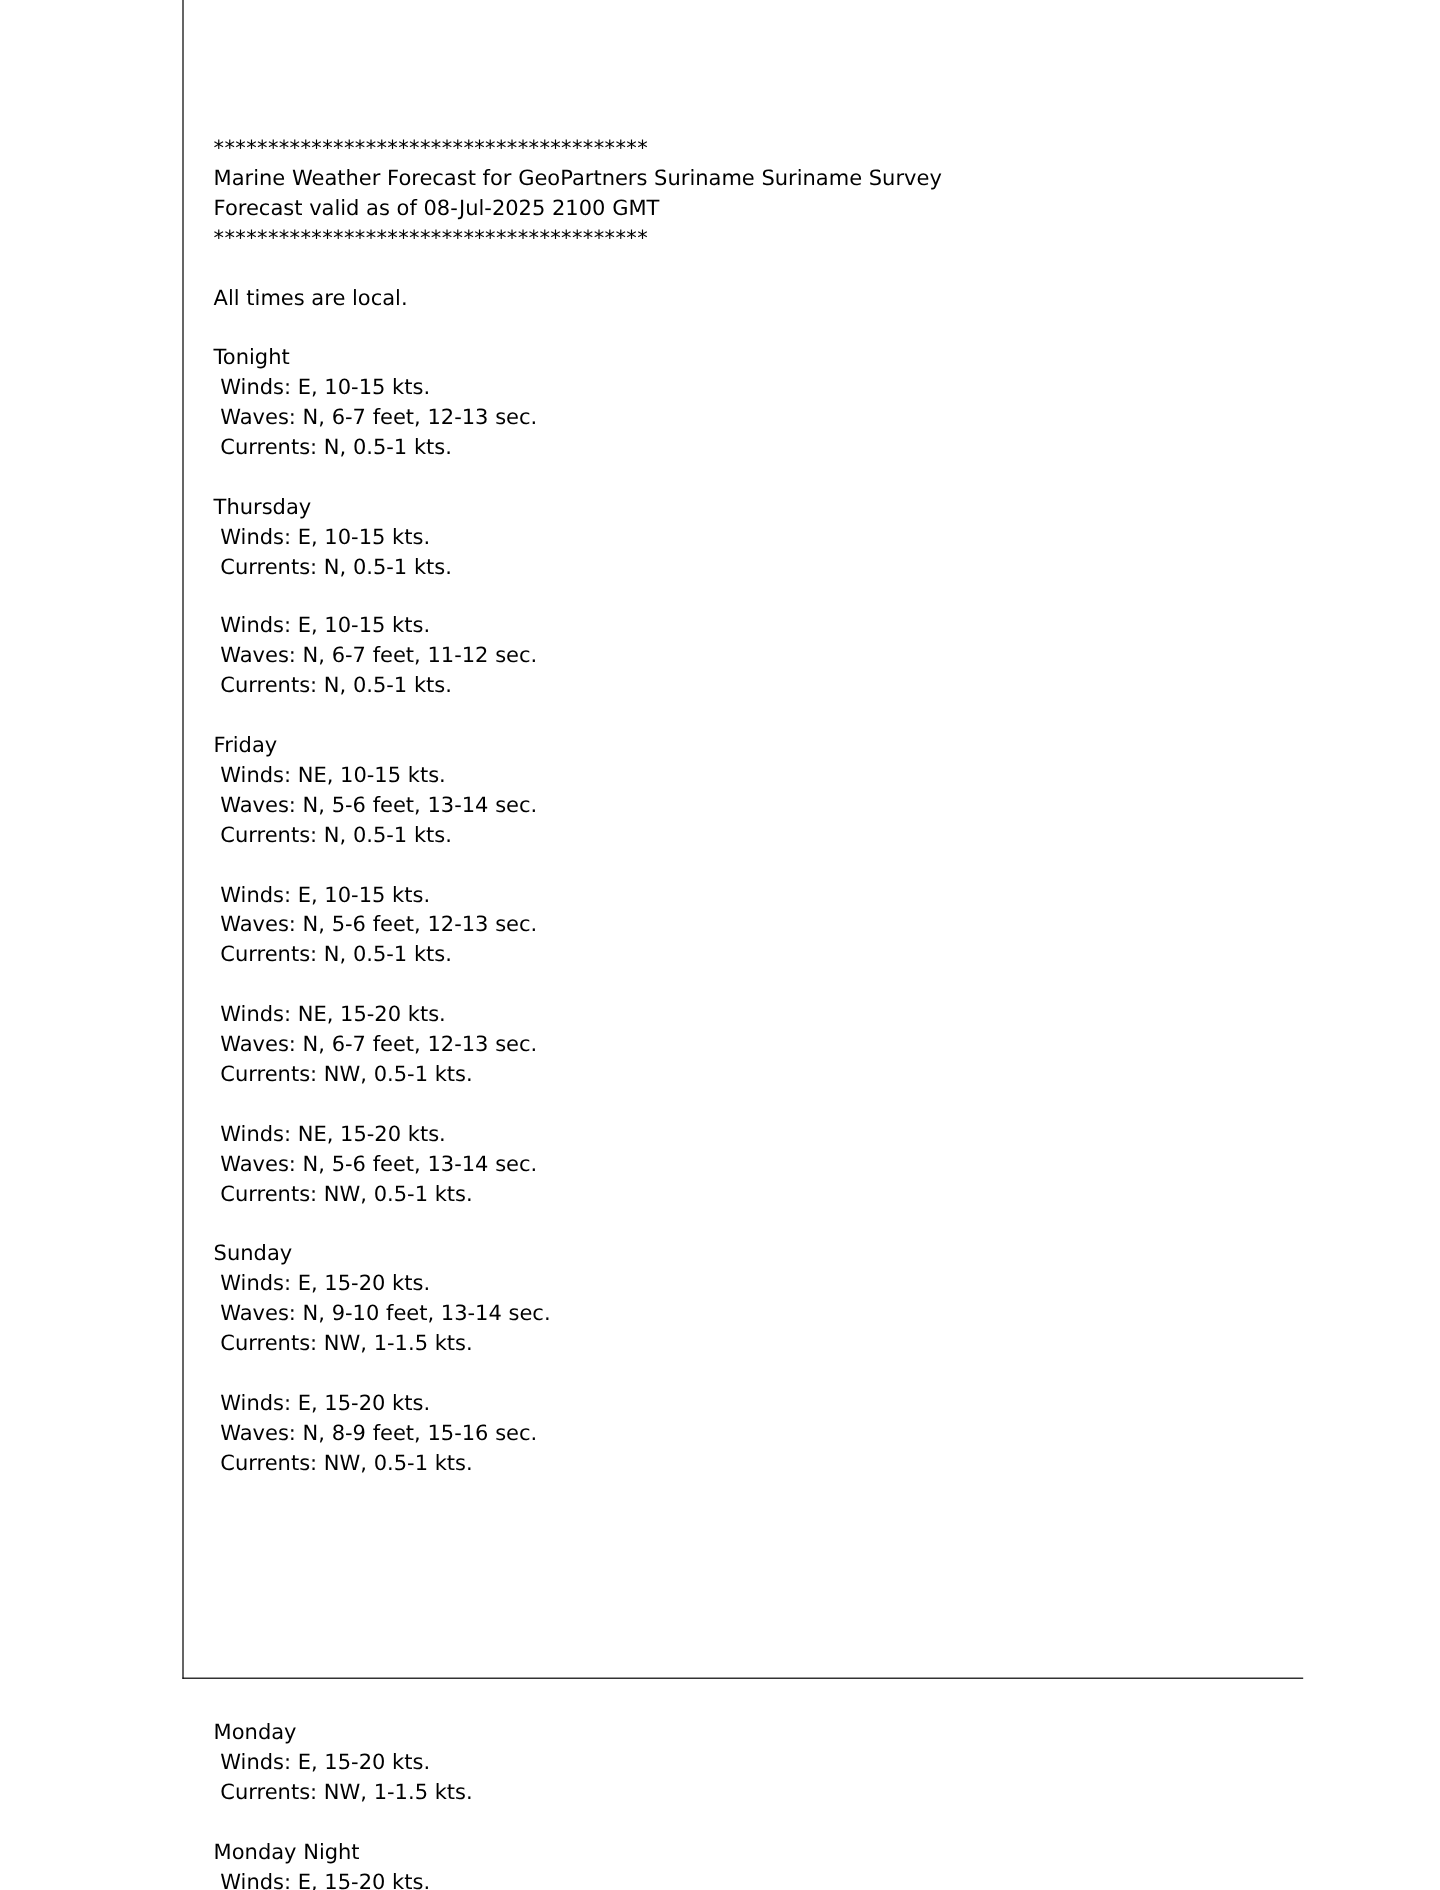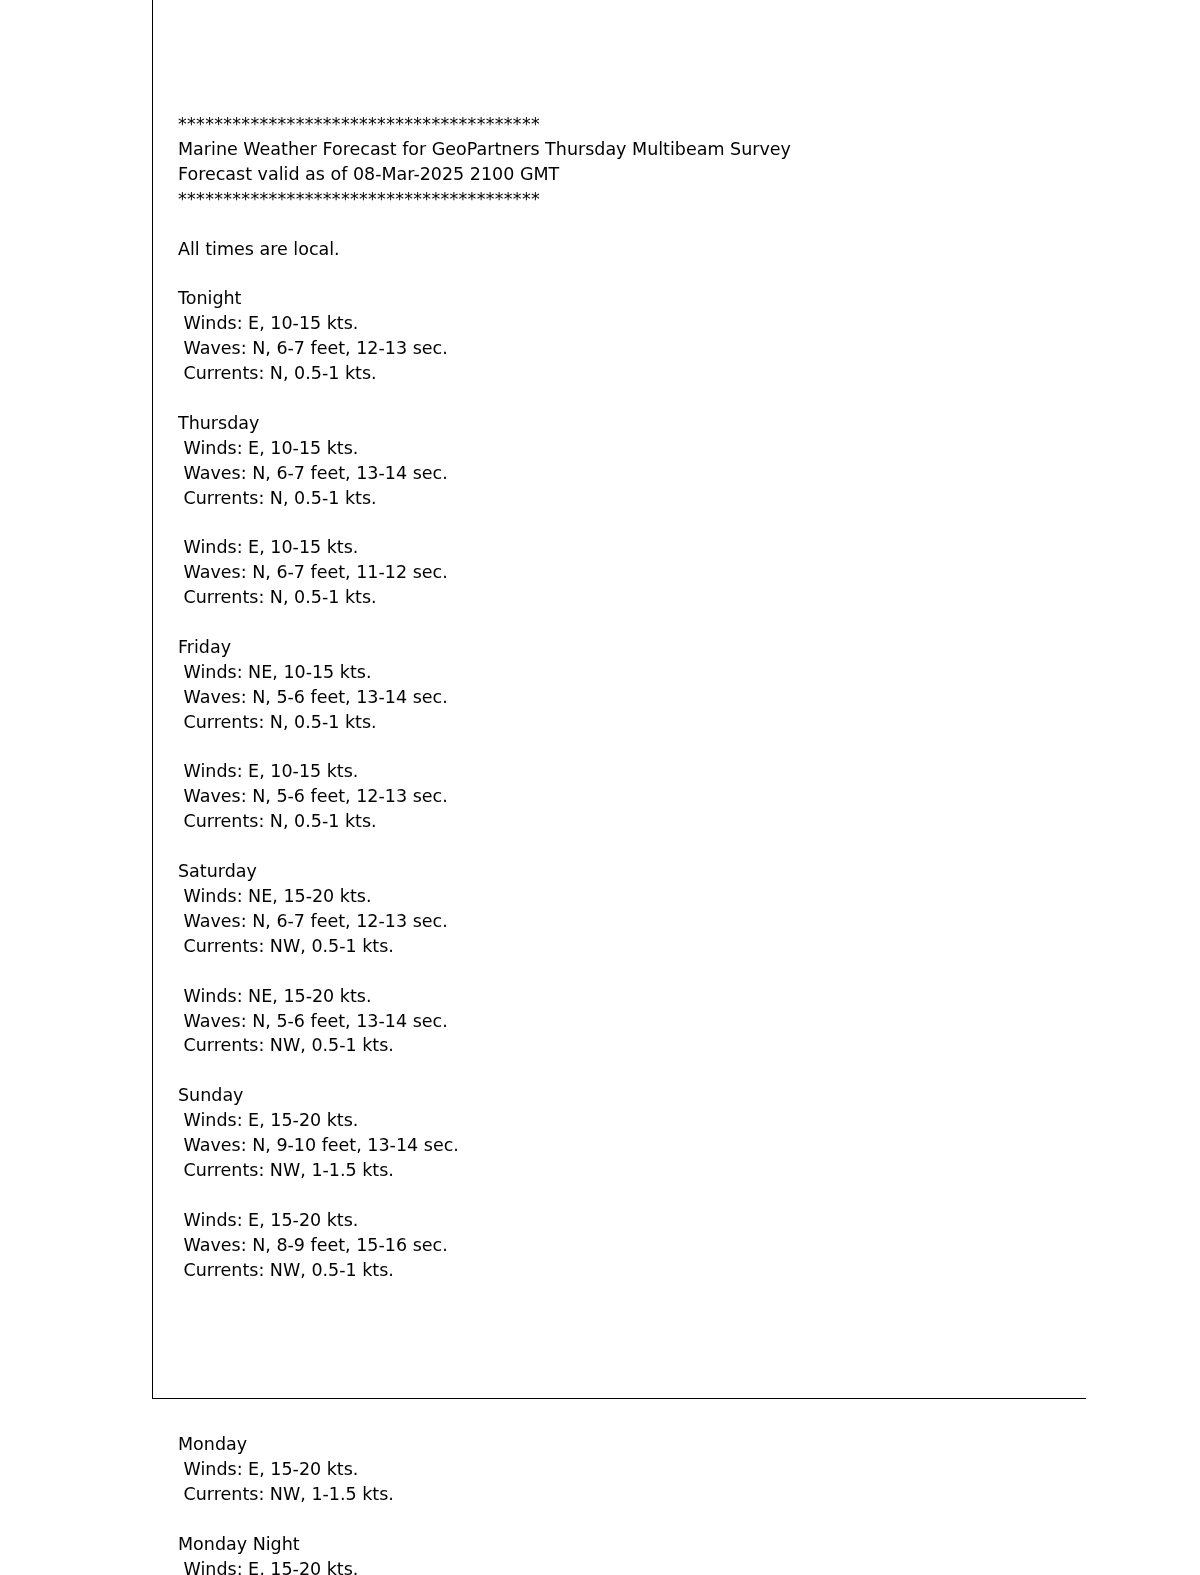--- a/index.html
+++ b/index.html
@@ -79,59 +79,57 @@
 </head>
 <body>
 
 <div class="page">
 
   <div class="frame"></div>
 
   <div class="content">
 
     <div class="stars">****************************************</div>
-    <div class="line">Marine Weather Forecast for GeoPartners Thursday Multibeam Survey</div>
-    <div class="line">Forecast valid as of 08-Mar-2025 2100 GMT</div>
+    <div class="line">Marine Weather Forecast for GeoPartners Suriname Suriname Survey</div>
+    <div class="line">Forecast valid as of 08-Jul-2025 2100 GMT</div>
     <div class="stars">****************************************</div>
 
     <div class="blank"></div>
 
     <div class="line">All times are local.</div>
 
     <div class="blank"></div>
 
     <div class="section-title">Tonight</div>
     <div class="detail"> Winds: E, 10-15 kts.</div>
     <div class="detail"> Waves: N, 6-7 feet, 12-13 sec.</div>
     <div class="detail"> Currents: N, 0.5-1 kts.</div>
     <div class="blank"></div>
 
     <div class="section-title">Thursday</div>
     <div class="detail"> Winds: E, 10-15 kts.</div>
-    <div class="detail"> Waves: N, 6-7 feet, 13-14 sec.</div>
     <div class="detail"> Currents: N, 0.5-1 kts.</div>
     <div class="blank"></div>
 
     <div class="detail"> Winds: E, 10-15 kts.</div>
     <div class="detail"> Waves: N, 6-7 feet, 11-12 sec.</div>
     <div class="detail"> Currents: N, 0.5-1 kts.</div>
     <div class="blank"></div>
 
     <div class="section-title">Friday</div>
     <div class="detail"> Winds: NE, 10-15 kts.</div>
     <div class="detail"> Waves: N, 5-6 feet, 13-14 sec.</div>
     <div class="detail"> Currents: N, 0.5-1 kts.</div>
     <div class="blank"></div>
 
     <div class="detail"> Winds: E, 10-15 kts.</div>
     <div class="detail"> Waves: N, 5-6 feet, 12-13 sec.</div>
     <div class="detail"> Currents: N, 0.5-1 kts.</div>
     <div class="blank"></div>
 
-    <div class="section-title">Saturday</div>
     <div class="detail"> Winds: NE, 15-20 kts.</div>
     <div class="detail"> Waves: N, 6-7 feet, 12-13 sec.</div>
     <div class="detail"> Currents: NW, 0.5-1 kts.</div>
     <div class="blank"></div>
 
     <div class="detail"> Winds: NE, 15-20 kts.</div>
     <div class="detail"> Waves: N, 5-6 feet, 13-14 sec.</div>
     <div class="detail"> Currents: NW, 0.5-1 kts.</div>
     <div class="blank"></div>
 

